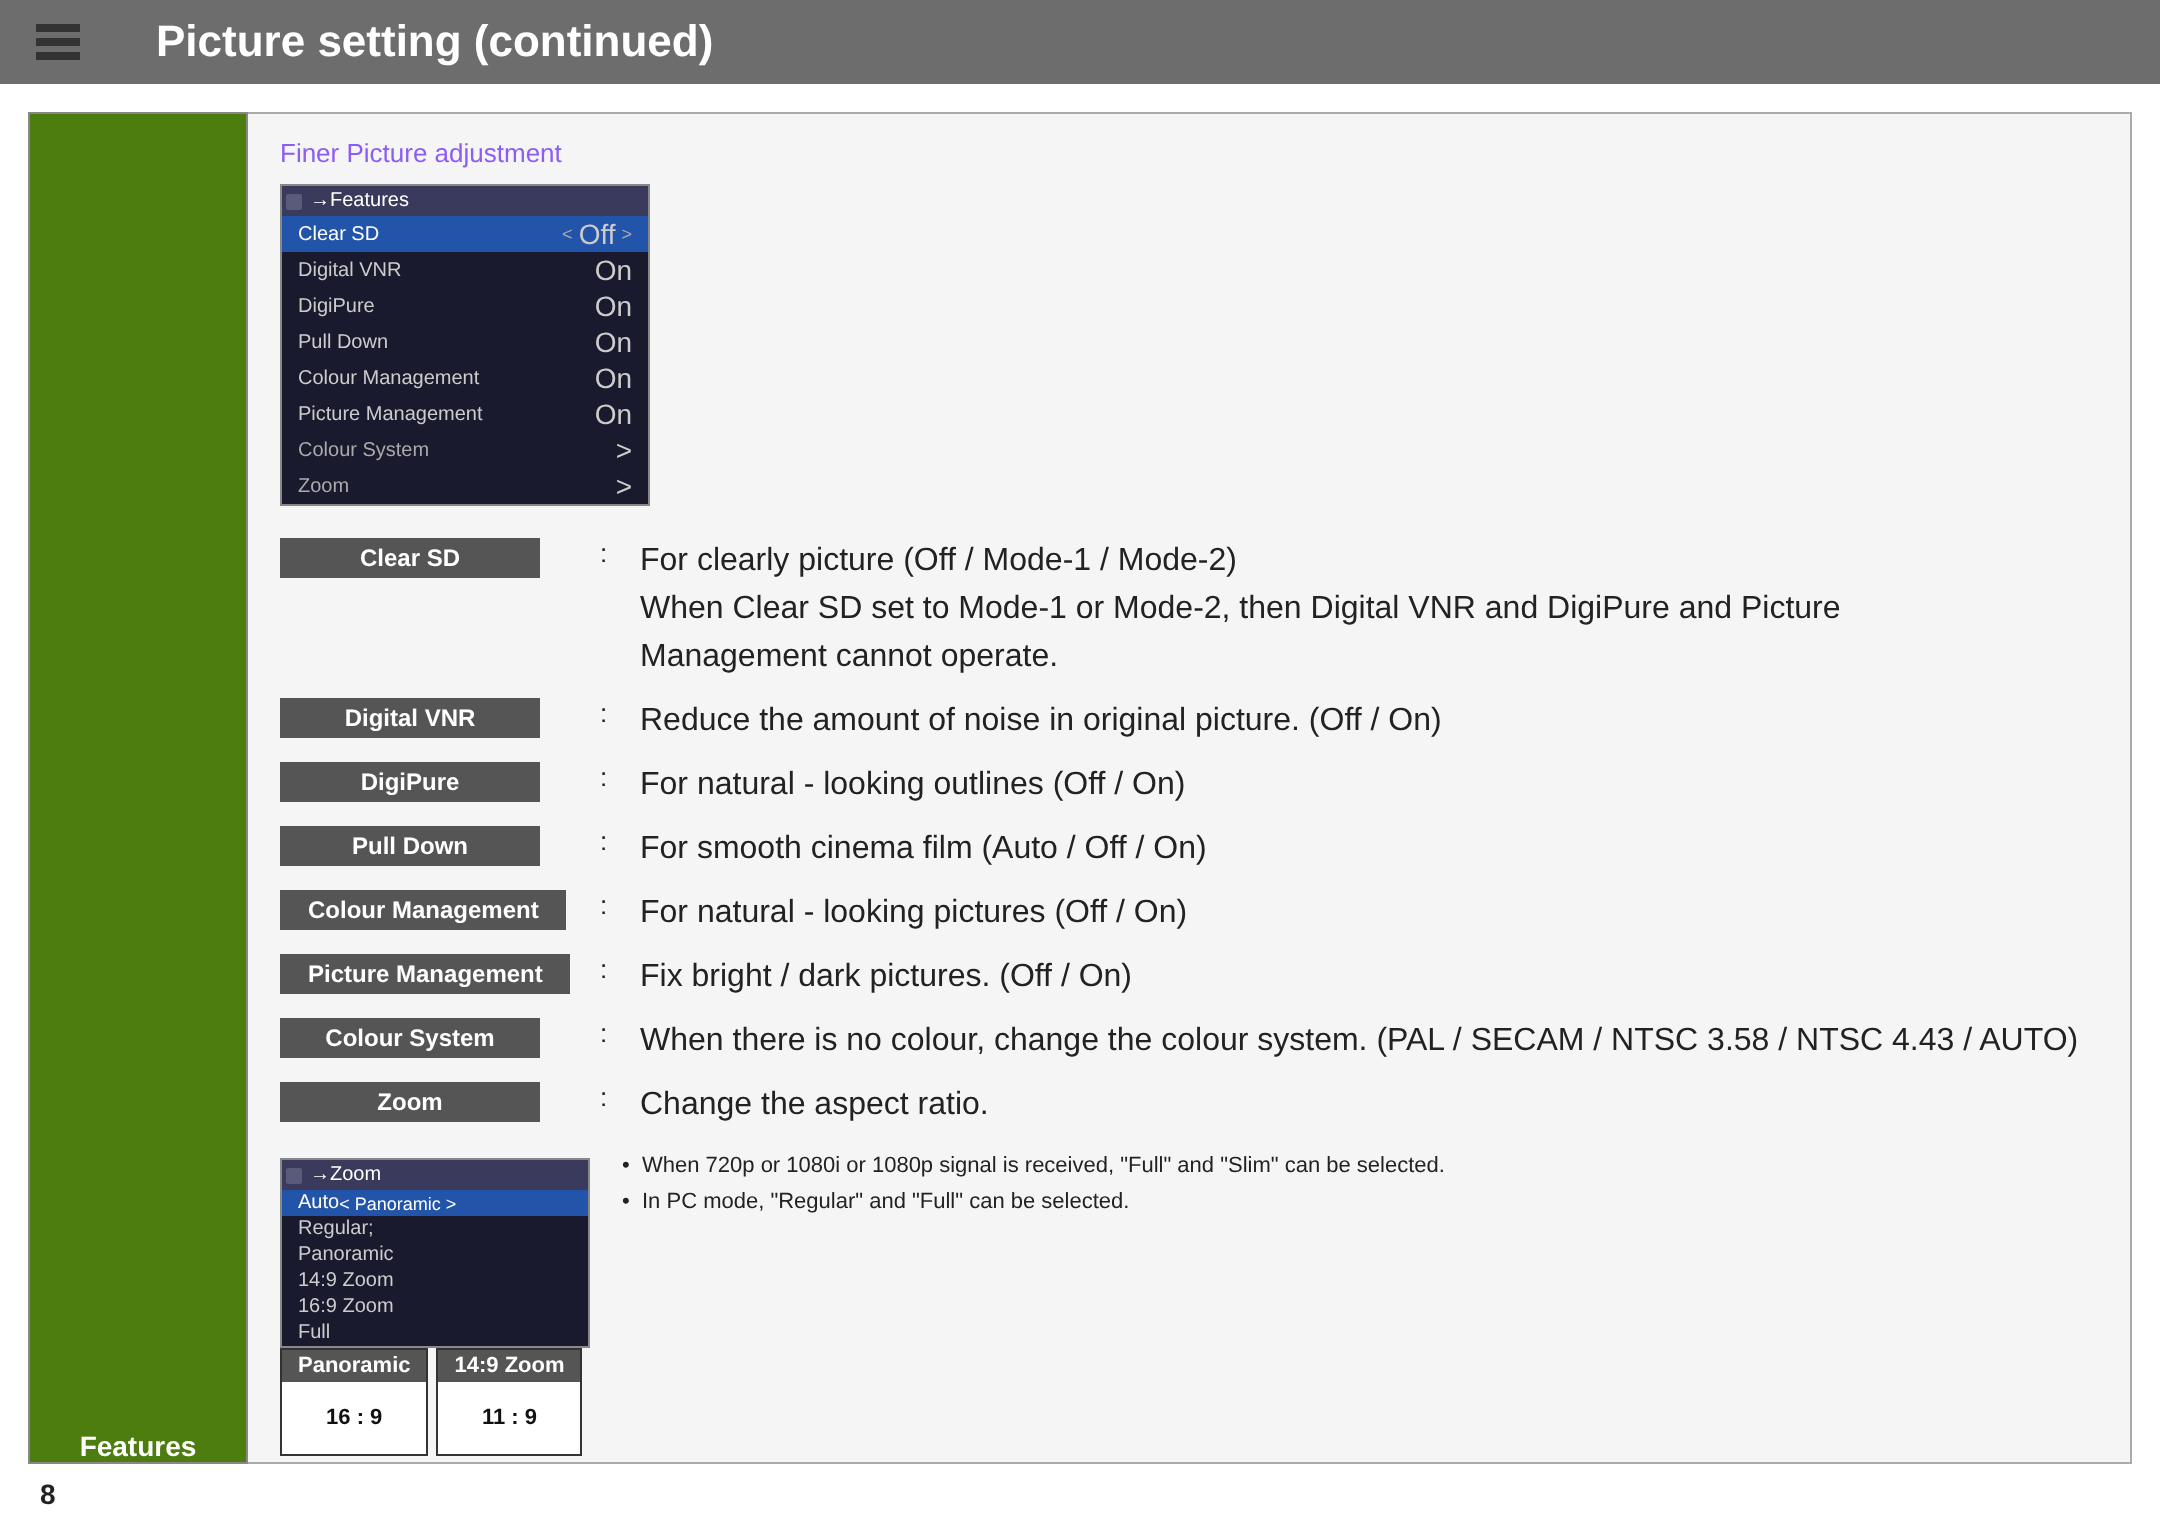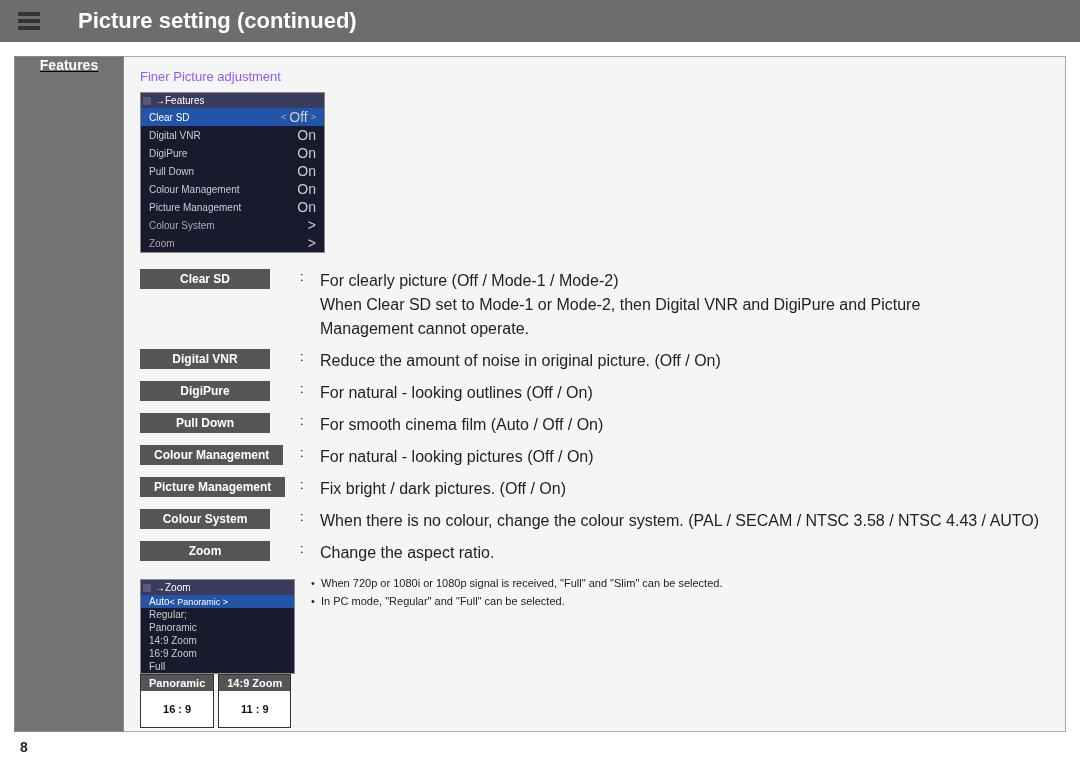--- a/index.html
+++ b/index.html
@@ -42,27 +42,26 @@
     .main-content {
       display: flex;
       height: calc(762px - 42px - 30px);
       padding: 14px 14px 0 14px;
       gap: 0;
     }
 
     
     .sidebar {
       width: 110px;
-      background: #737373;
-      display: flex;
-      align-items: flex-start;
+      background: #4d7c0f;
+      display: flex;
+      align-items: flex-end;
       justify-content: center;
       flex-shrink: 0;
       border: 1px solid #888;
-      text-decoration: underline;
     }
     .sidebar-label {
       color: #ffffff;
       font-size: 14px;
       font-weight: bold;
       writing-mode: horizontal-tb;
     }
 
     
     .content-panel {

